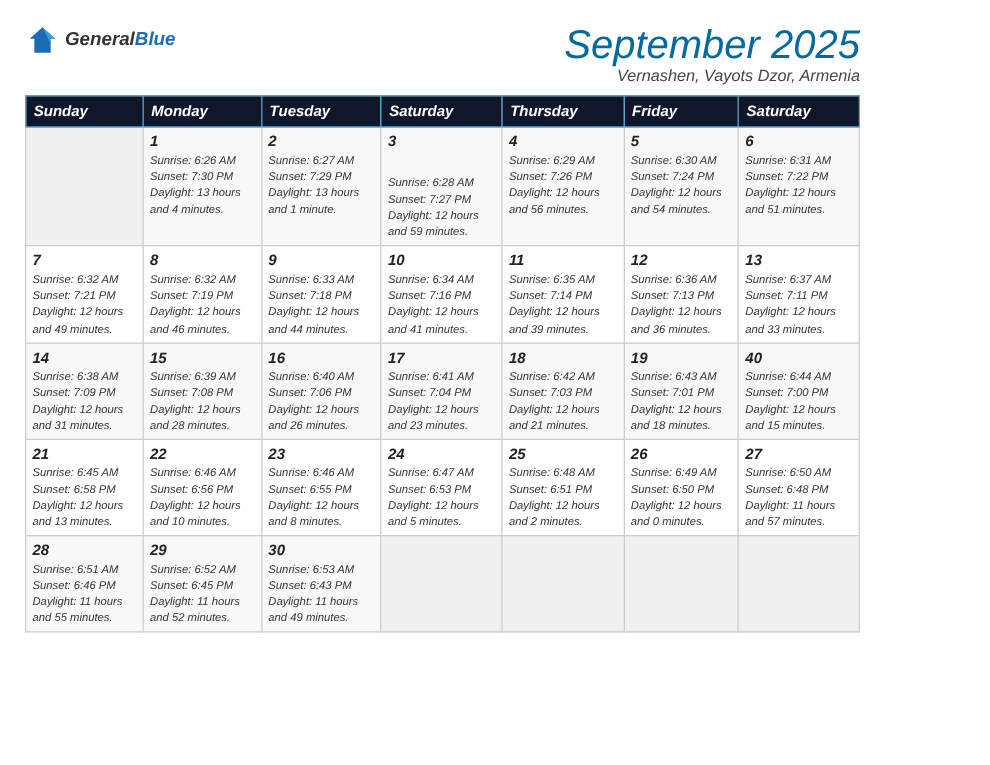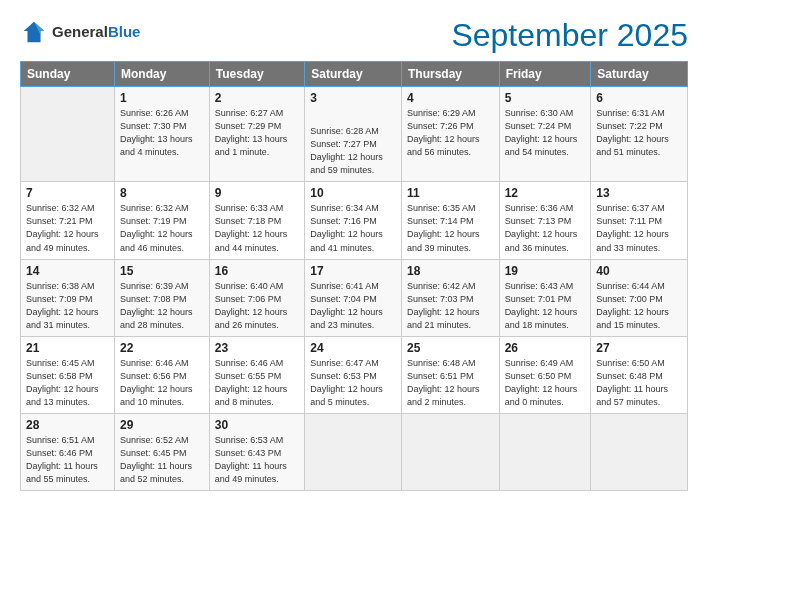--- a/index.html
+++ b/index.html
@@ -7,20 +7,21 @@
       width: 792px;
       height: 612px;
       font-family: Arial, sans-serif;
       background: #fff;
       overflow: hidden;
     }
     .page {
       width: 708px;
       height: 612px;
       padding: 18px 20px 10px 20px;
+      font-style: italic;
     }
     .header {
       display: flex;
       justify-content: space-between;
       align-items: flex-start;
       margin-bottom: 8px;
     }
     .logo {
       display: flex;
       align-items: center;
@@ -44,21 +45,21 @@
     .subtitle {
       font-size: 13px;
       color: #444;
     }
     .calendar {
       width: 100%;
       border-collapse: collapse;
       font-size: 10px;
     }
     .calendar thead tr th {
-      background: #737373;
+      background: #0f172a;
       color: #fff;
       text-align: left;
       padding: 5px 6px;
       font-size: 12px;
       font-weight: bold;
       border: 1px solid #5a9fd4;
     }
     .calendar tbody tr td {
       vertical-align: top;
       padding: 4px 5px;
@@ -100,20 +101,21 @@
         <polygon points="15,4 26,14 22,14 22,18 15,4" fill="#4ab0e8" opacity="0.7"></polygon>
       </svg>
       <div>
         <div style="font-size:15px;font-weight:bold;line-height:1.1;">
           <span class="logo-general">General</span><span class="logo-blue">Blue</span>
         </div>
       </div>
     </div>
     <div class="title-block">
       <div class="month-title">September 2025</div>
+      <div class="subtitle">Vernashen, Vayots Dzor, Armenia</div>
     </div>
   </div>
 
   <table class="calendar">
     <thead>
       <tr>
         <th>Sunday</th>
         <th>Monday</th>
         <th>Tuesday</th>
         <th>Saturday</th>

